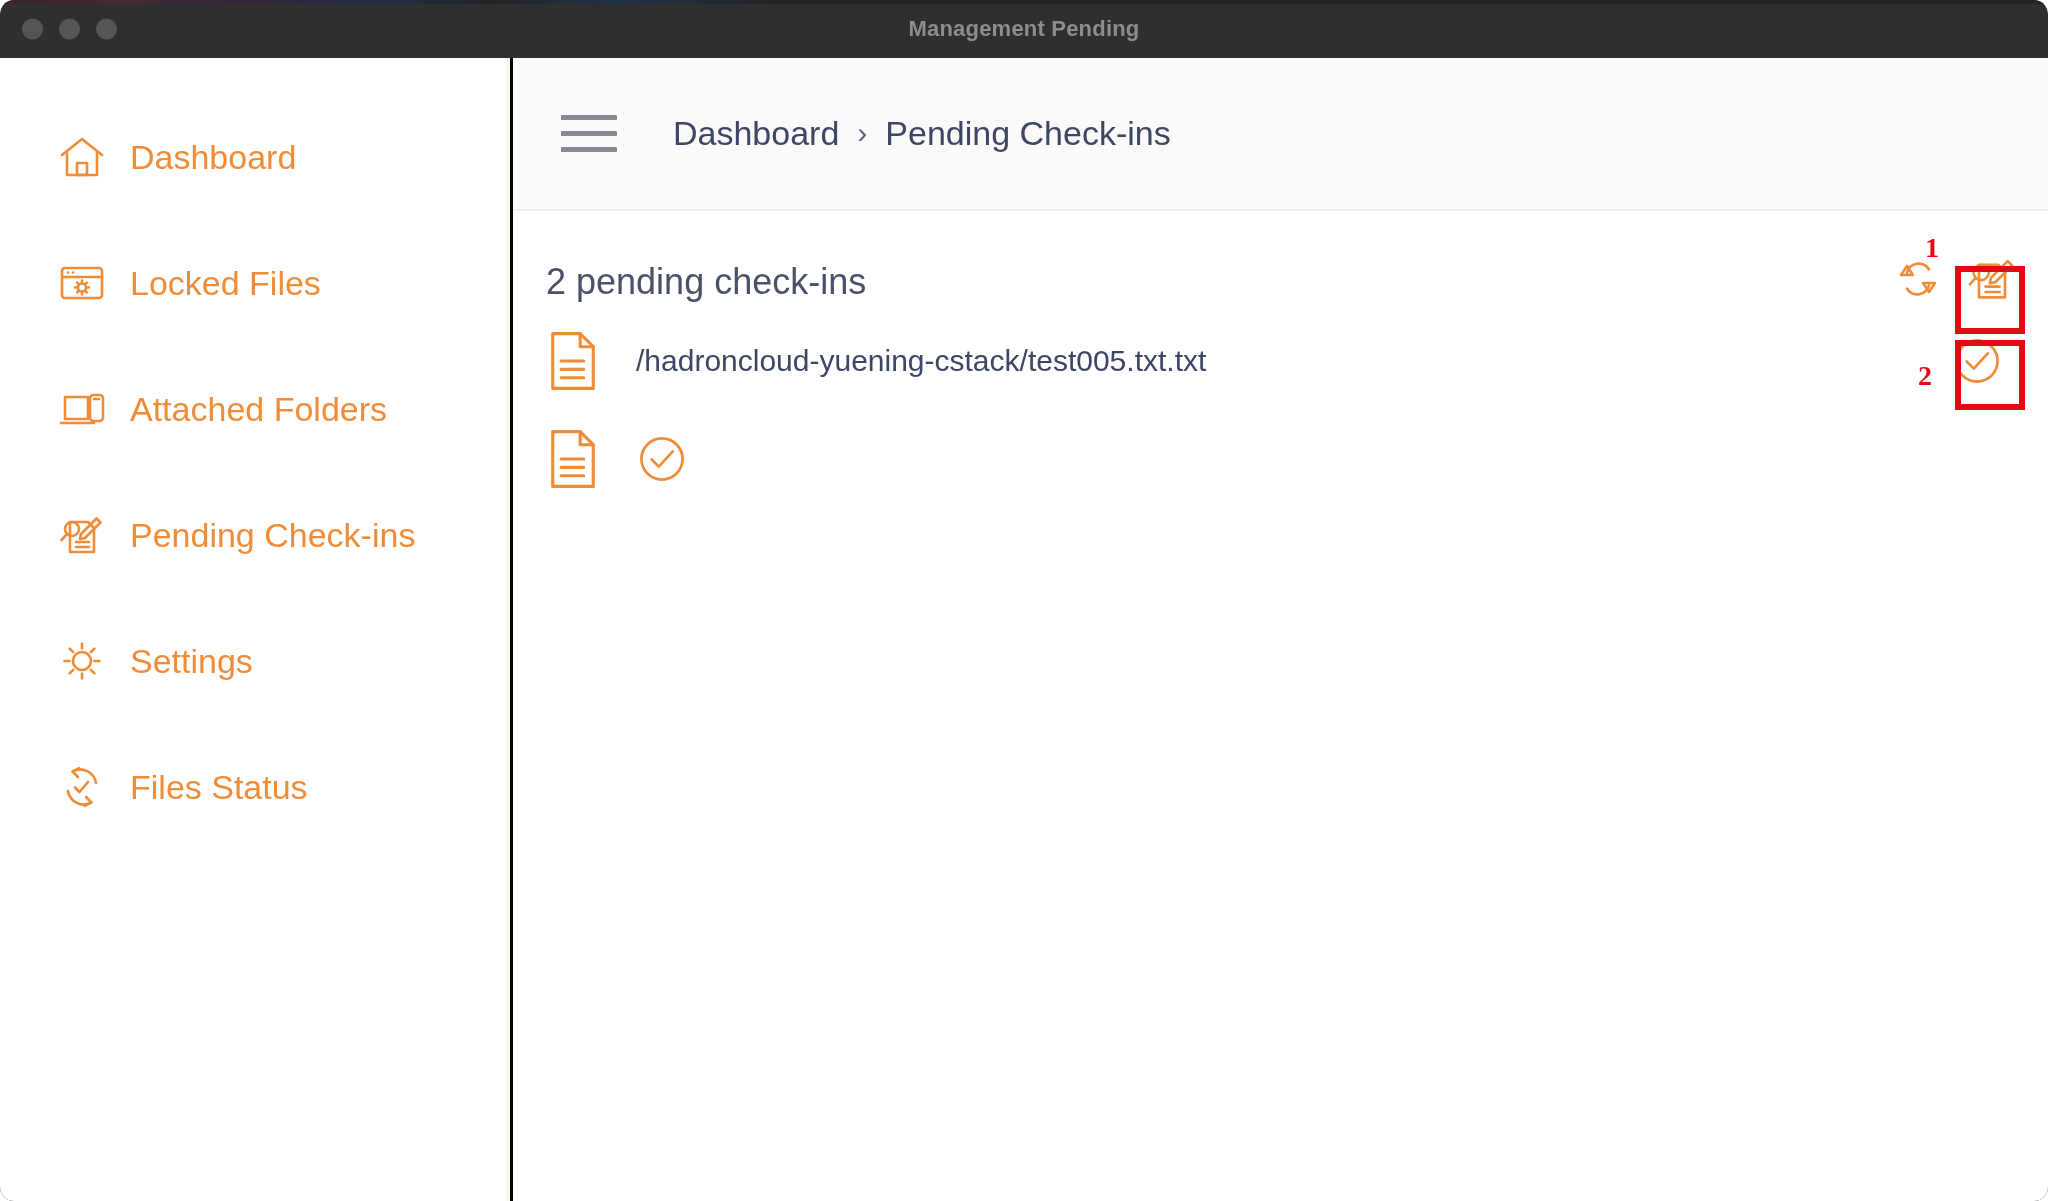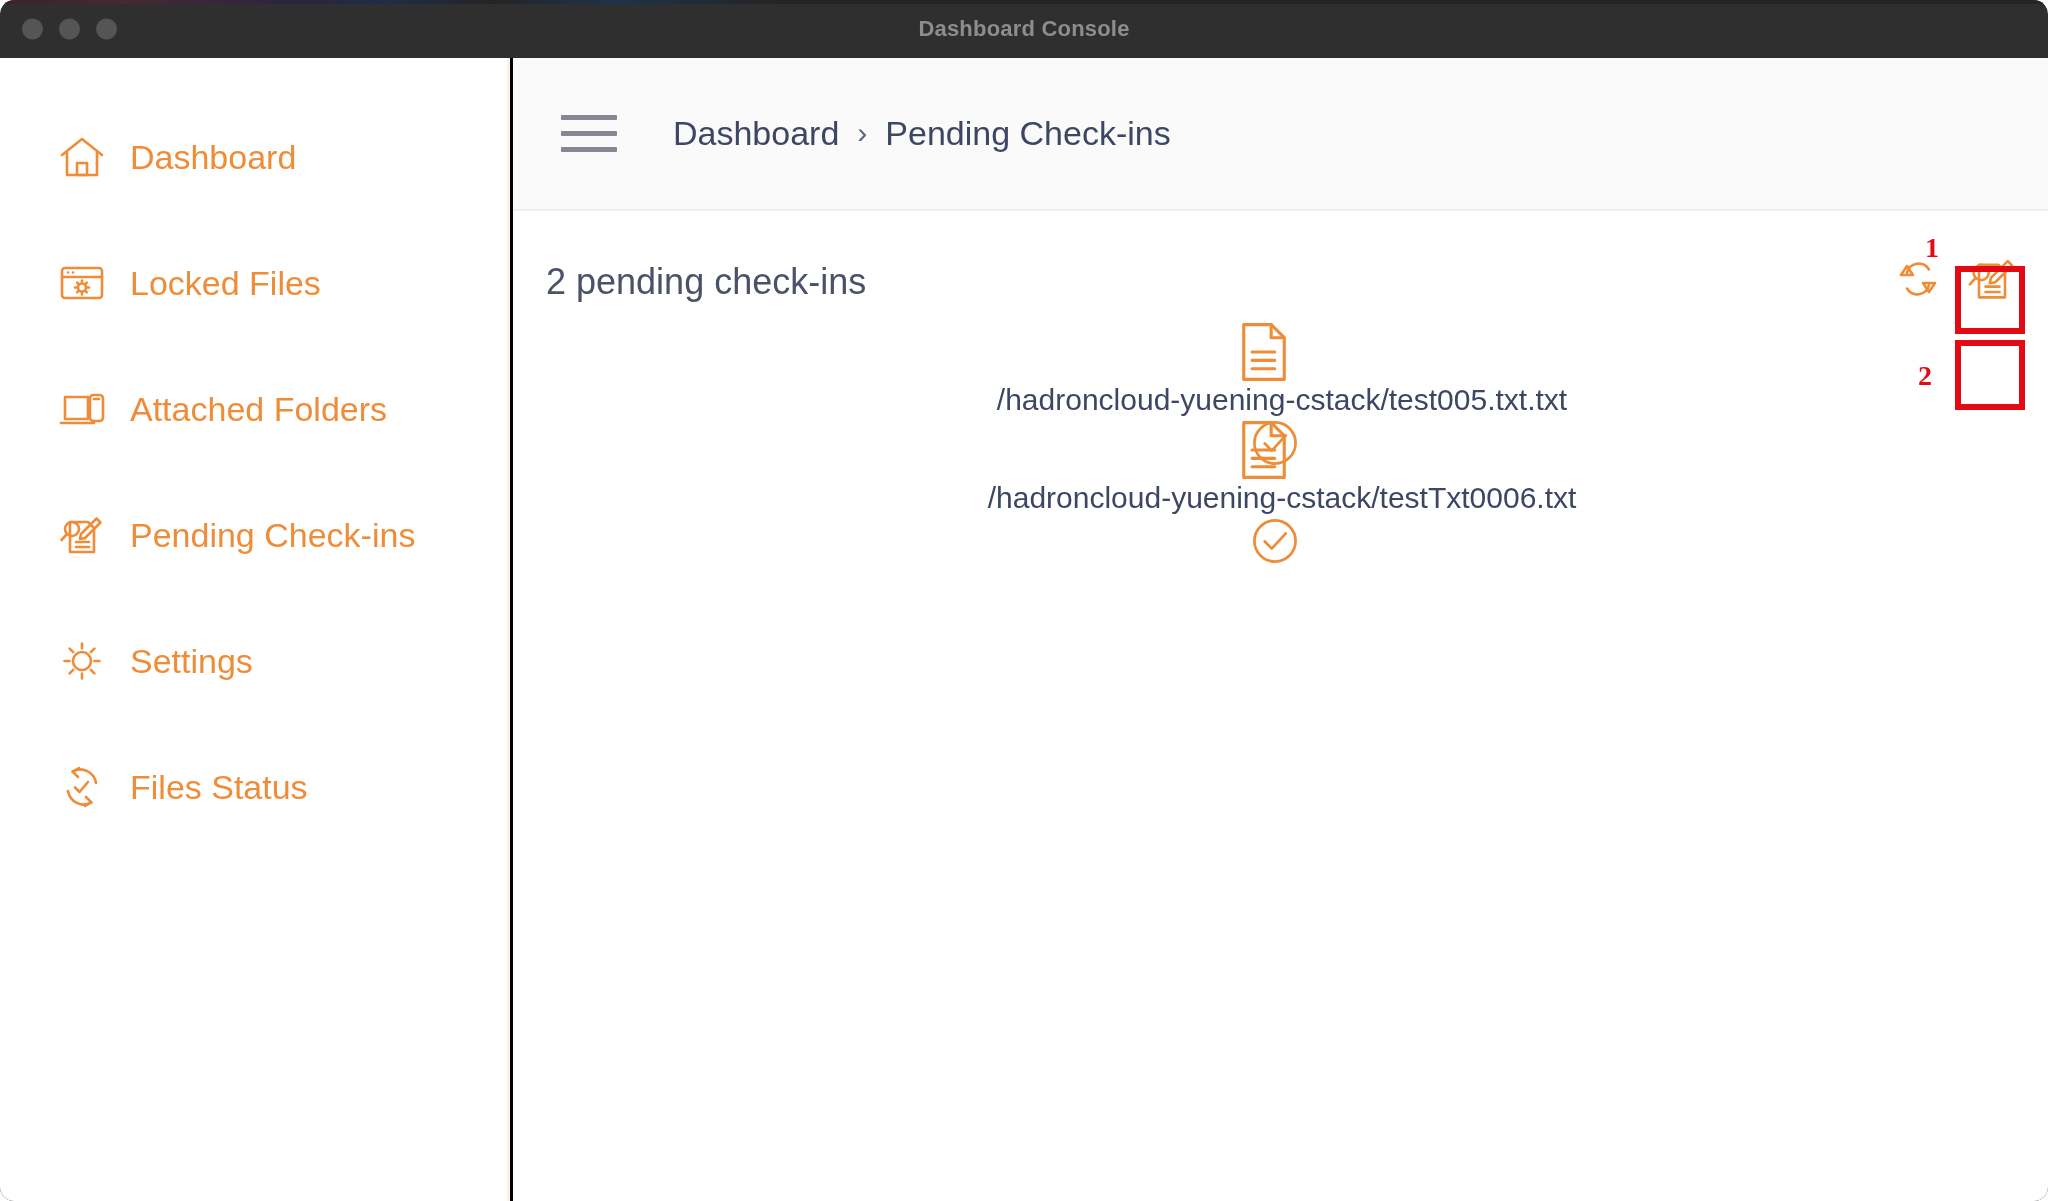--- a/index.html
+++ b/index.html
@@ -166,21 +166,20 @@
     padding-left: 33px;
   }
 
   .file-row {
     display: flex;
     align-items: center;
     height: 80px;
     padding-left: 33px;
     padding-right: 30px;
     margin-top: 18px;
-    flex-direction: column;
   }
   .file-icon {
     width: 54px; height: 62px;
     flex: 0 0 54px;
     margin-right: 36px;
   }
   .file-path {
     font-size: 30px;
     color: #3d4663;
     flex: 1;
@@ -233,21 +232,21 @@
 
 <div class="window">
 
   <div class="titlebar">
     <div class="titlebar-strip-left"></div>
     <div class="traffic">
       <span></span>
       <span></span>
       <span></span>
     </div>
-    <div class="window-title">Dashboard Console</div>
+    <div class="window-title">Management Pending</div>
   </div>
 
   <div class="body-area">
 
     <nav class="sidebar">
 
       <div class="nav-item">
         <span class="nav-icon">
           <svg width="48" height="48" viewBox="0 0 48 48" fill="none" stroke="#ef8c37" stroke-width="2.6" stroke-linecap="round" stroke-linejoin="round">
             <path d="M4 22 L24 6 L44 22"></path>
@@ -387,21 +386,20 @@
         </div>
 
         <div class="file-row">
           <span class="file-icon">
             <svg width="54" height="62" viewBox="0 0 44 52" fill="none" stroke="#ef8c37" stroke-width="2.6" stroke-linecap="round" stroke-linejoin="round">
               <path d="M5 3 H28 L39 14 V49 H5 Z"></path>
               <path d="M28 3 V14 H39"></path>
               <path d="M12 26 H31 M12 33 H31 M12 40 H31"></path>
             </svg>
           </span>
-          <span class="file-path">/hadroncloud-yuening-cstack/testTxt0006.txt</span>
           <span class="row-action">
             <svg width="52" height="52" viewBox="0 0 48 48" fill="none" stroke="#ef8c37" stroke-width="2.5" stroke-linecap="round" stroke-linejoin="round">
               <circle cx="24" cy="24" r="19"></circle>
               <path d="M14.5 24.5 L21 31 L34 17"></path>
             </svg>
           </span>
         </div>
 
       </div>
     </main>

